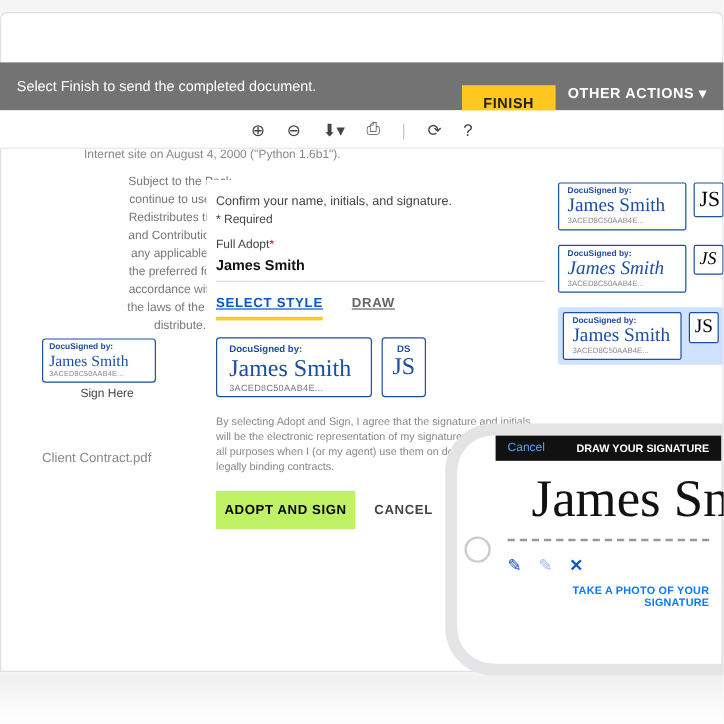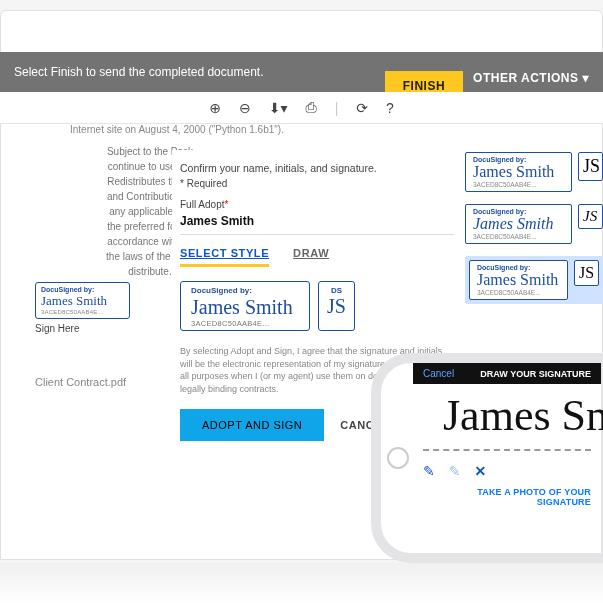--- a/index.html
+++ b/index.html
@@ -92,21 +92,21 @@
   }
   .sig-mini .box {
     border: 1px solid #1d4fa1;
     border-radius: 3px;
     padding: 3px 5px;
     font-size: 9px;
   }
   .sig-mini .ds { color: #1d4fa1; font-size: 7px; font-weight: 600; }
   .sig-mini .name { font-family: cursive; font-size: 13px; color: #1d4fa1; }
   .sig-mini .hash { font-size: 6px; color: #888; letter-spacing: .2px; }
-  .sig-mini .under { font-size: 10px; color: #444; margin-top: 4px; }
+  .sig-mini .under { font-size: 10px; color: #444; margin-top: 4px; margin-left: 32px; }
 
   .file-label {
     position: absolute;
     top: 376px; left: 35px;
     font-size: 11px; color: #888;
   }
 
   
   .modal {
     position: absolute;
@@ -143,22 +143,22 @@
   }
   .sigbox .ds { font-size: 8px; color: #1d4fa1; font-weight: 700; }
   .sigbox .name { font-family: cursive; font-size: 20px; color: #1d4fa1; line-height: 1; padding: 2px 0; }
   .sigbox .hash { font-size: 7.5px; color: #777; letter-spacing: .3px; }
   .initbox { border: 1.5px solid #1d4fa1; border-radius: 3px; padding: 4px 8px; min-width: 36px; }
   .initbox .ds { font-size: 8px; color: #1d4fa1; font-weight: 700; text-align: center; }
   .initbox .ini { font-family: cursive; font-size: 20px; color: #1d4fa1; }
   .disclaimer { font-size: 9px; color: #888; line-height: 1.4; margin-bottom: 14px; }
   .modal-actions { display: flex; gap: 16px; align-items: center; }
   .btn-adopt {
-    background: #0ea5e9; border: none;
-    padding: 10px 22px; font-size: 11px; font-weight: 400;
+    background: #bef264; border: none;
+    padding: 10px 7px; font-size: 11px; font-weight: 700;
     letter-spacing: .5px; cursor: pointer;
   }
   .btn-cancel {
     background: none; border: none;
     font-size: 11px; font-weight: 600; color: #444;
     letter-spacing: .5px; cursor: pointer;
   }
 
   
   .styles {

